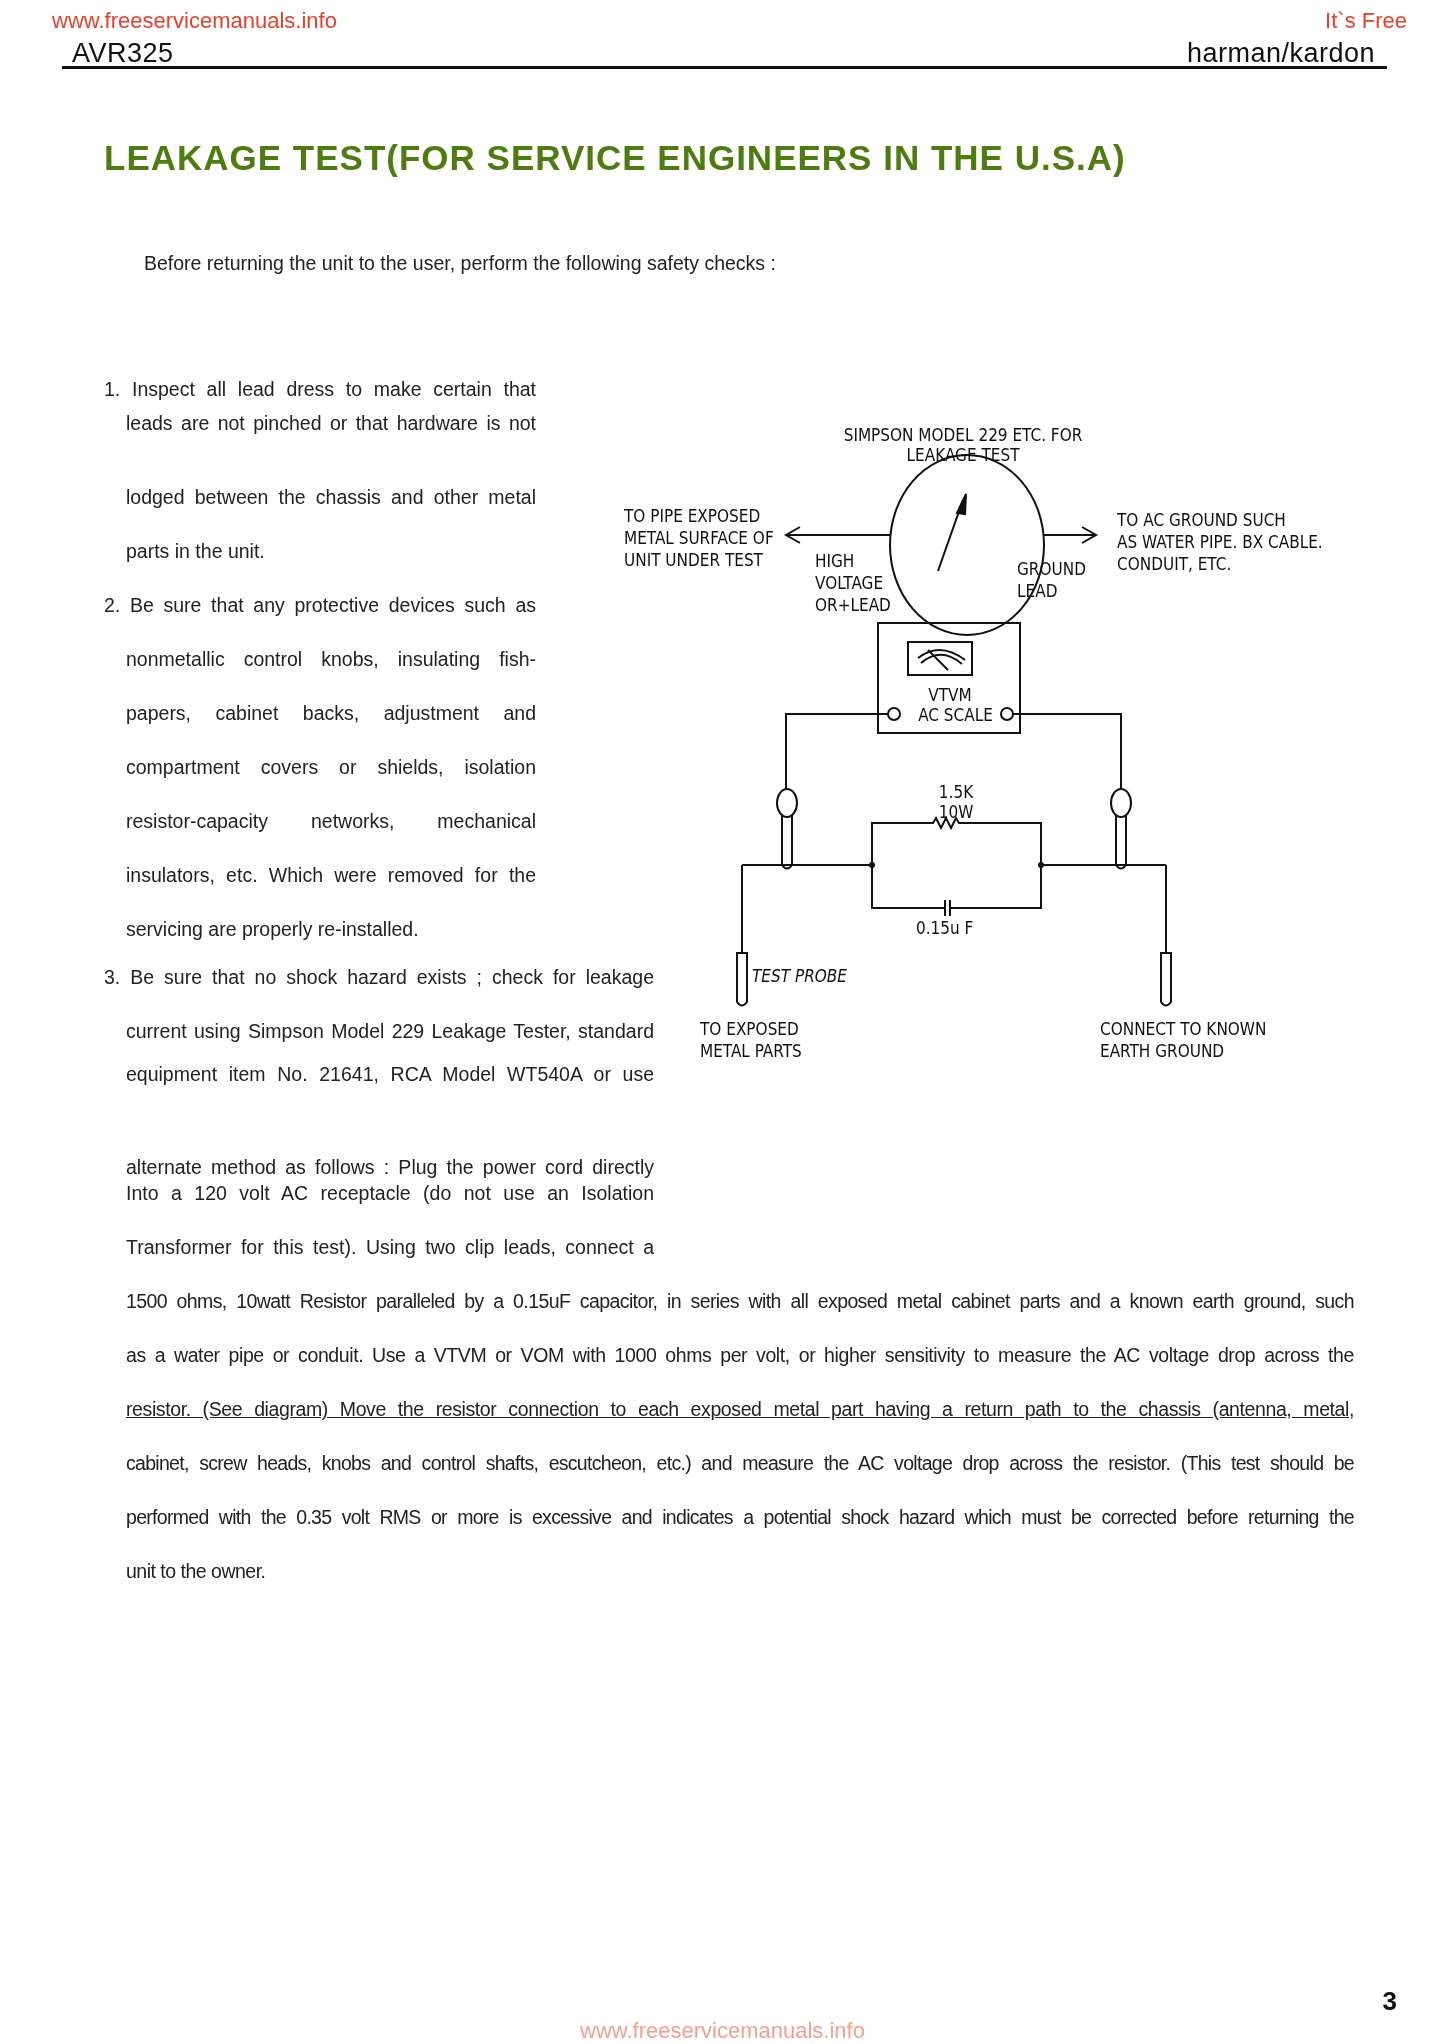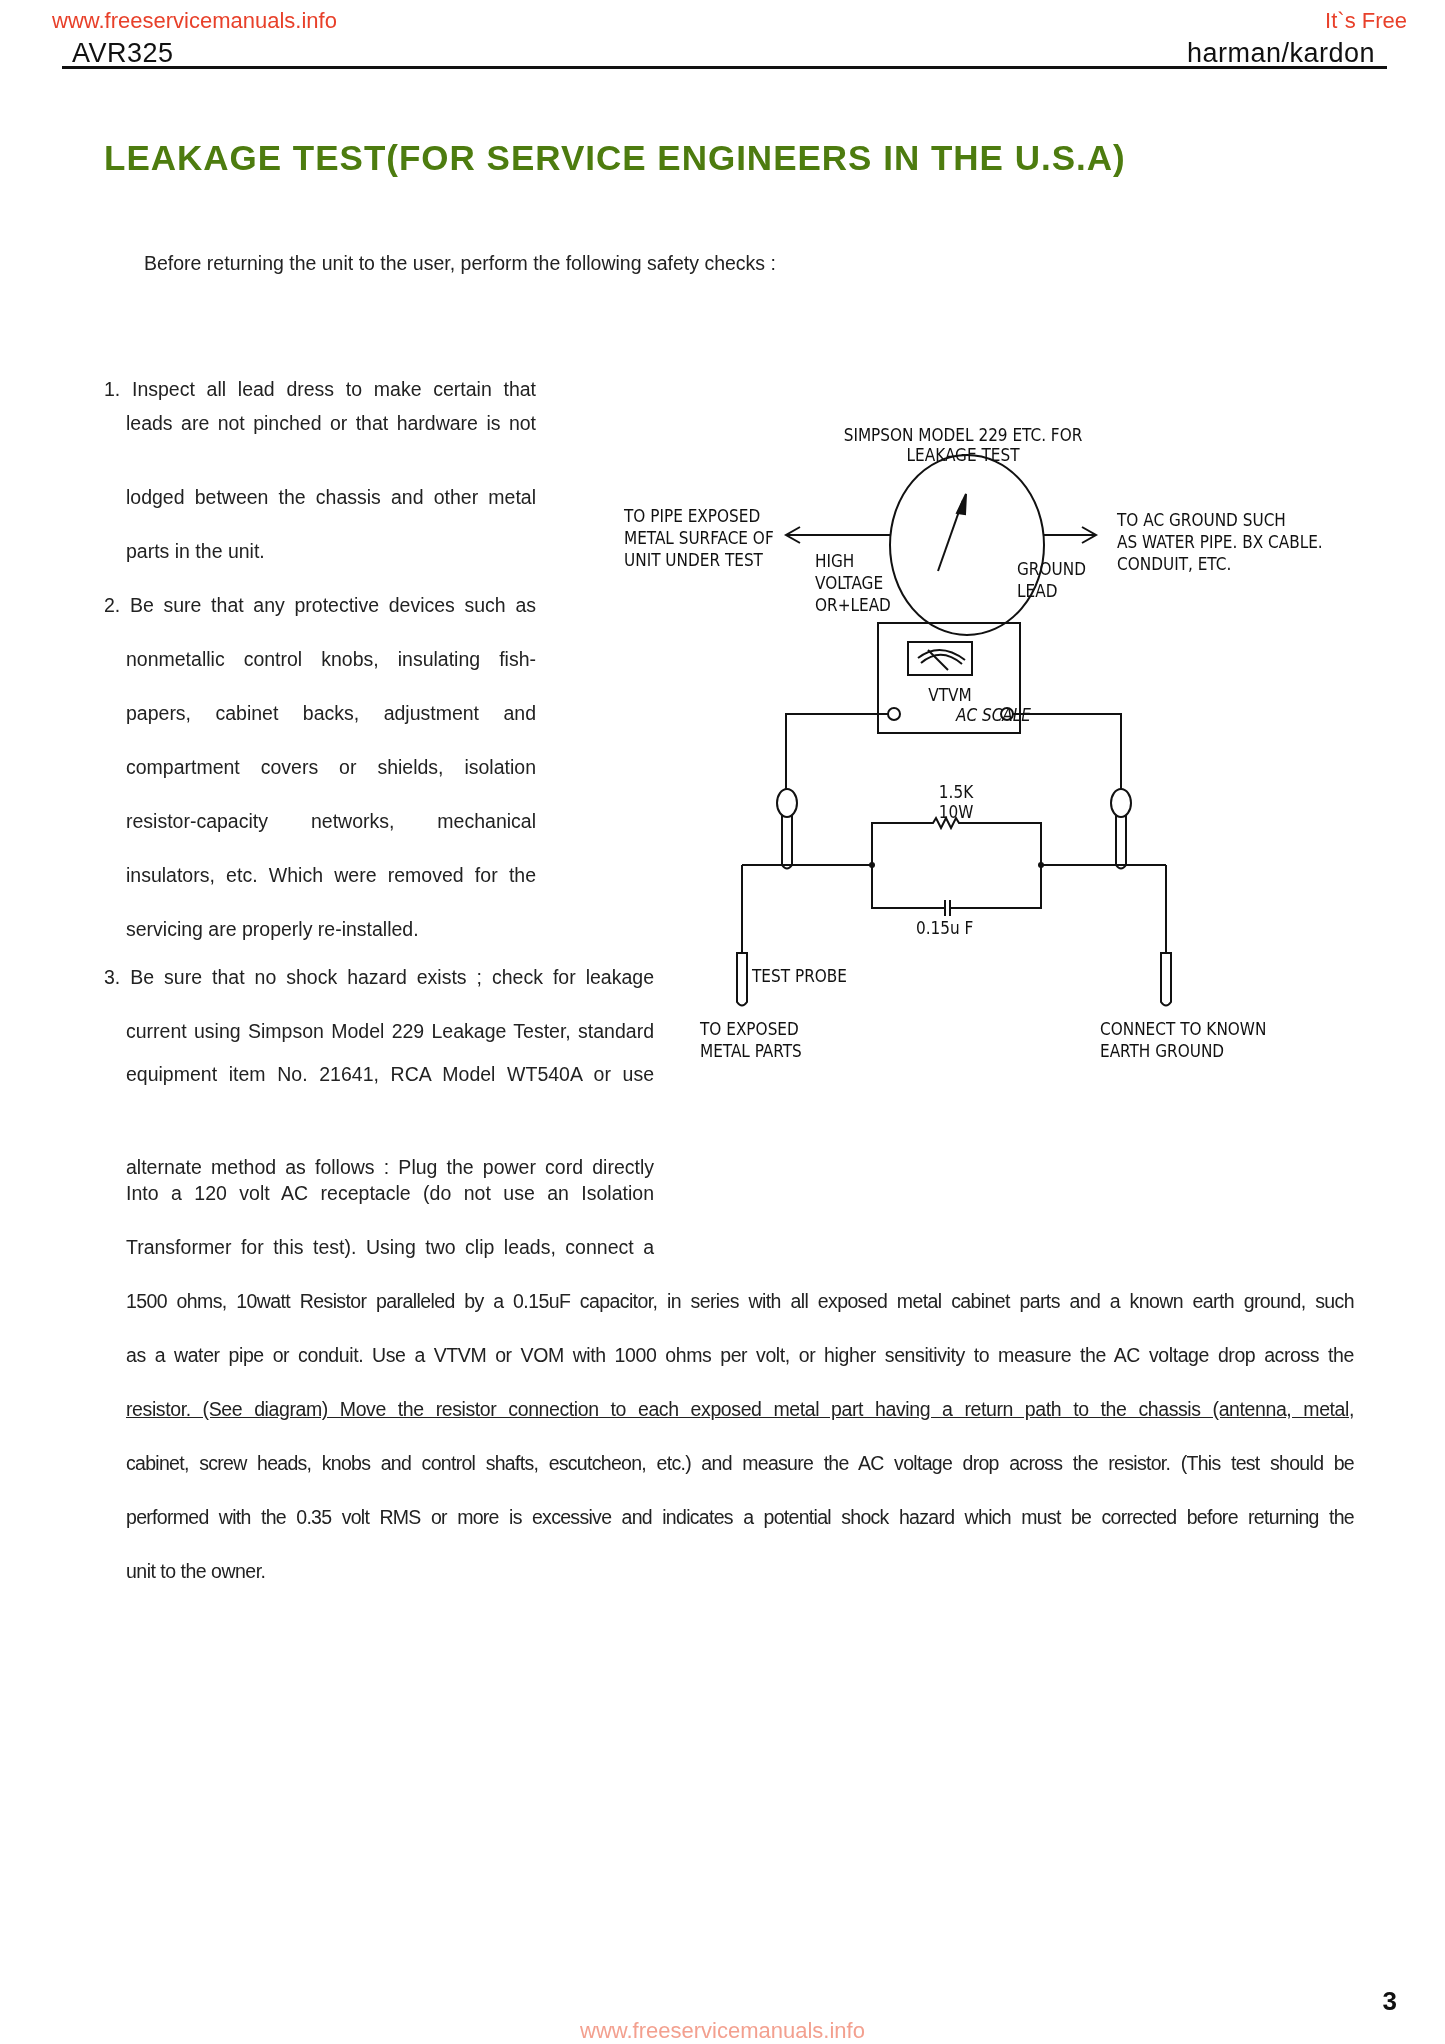--- a/index.html
+++ b/index.html
@@ -117,27 +117,27 @@
 <div class="abs dg" style="left:815px;top:550px;line-height:22px;">
   <div>HIGH</div>
   <div>VOLTAGE</div>
   <div>OR+LEAD</div>
 </div>
 <div class="abs dg" style="left:1017px;top:558px;line-height:22px;">
   <div>GROUND</div>
   <div>LEAD</div>
 </div>
 <div class="abs dg" style="left:880px;top:685px;width:140px;text-align:center;">VTVM</div>
-<div class="abs dg" style="left:880px;top:705px;width:151px;text-align:right;font-style:italic;">AC SCALE</div>
+<div class="abs dg" style="left:880px;top:705px;width:151px;text-align:center;">AC SCALE</div>
 <div class="abs dg" style="left:926px;top:782px;width:60px;text-align:center;line-height:20px;">
   <div>1.5K</div>
   <div>10W</div>
 </div>
 <div class="abs dg" style="left:916px;top:918px;">0.15u F</div>
-<div class="abs dg" style="left:752px;top:966px;">TEST PROBE</div>
+<div class="abs dg" style="left:752px;top:966px;font-style:italic;">TEST PROBE</div>
 <div class="abs dg" style="left:700px;top:1018px;line-height:22px;">
   <div>TO EXPOSED</div>
   <div>METAL PARTS</div>
 </div>
 <div class="abs dg" style="left:1100px;top:1018px;line-height:22px;">
   <div>CONNECT TO KNOWN</div>
   <div>EARTH GROUND</div>
 </div>
 </div>
 

